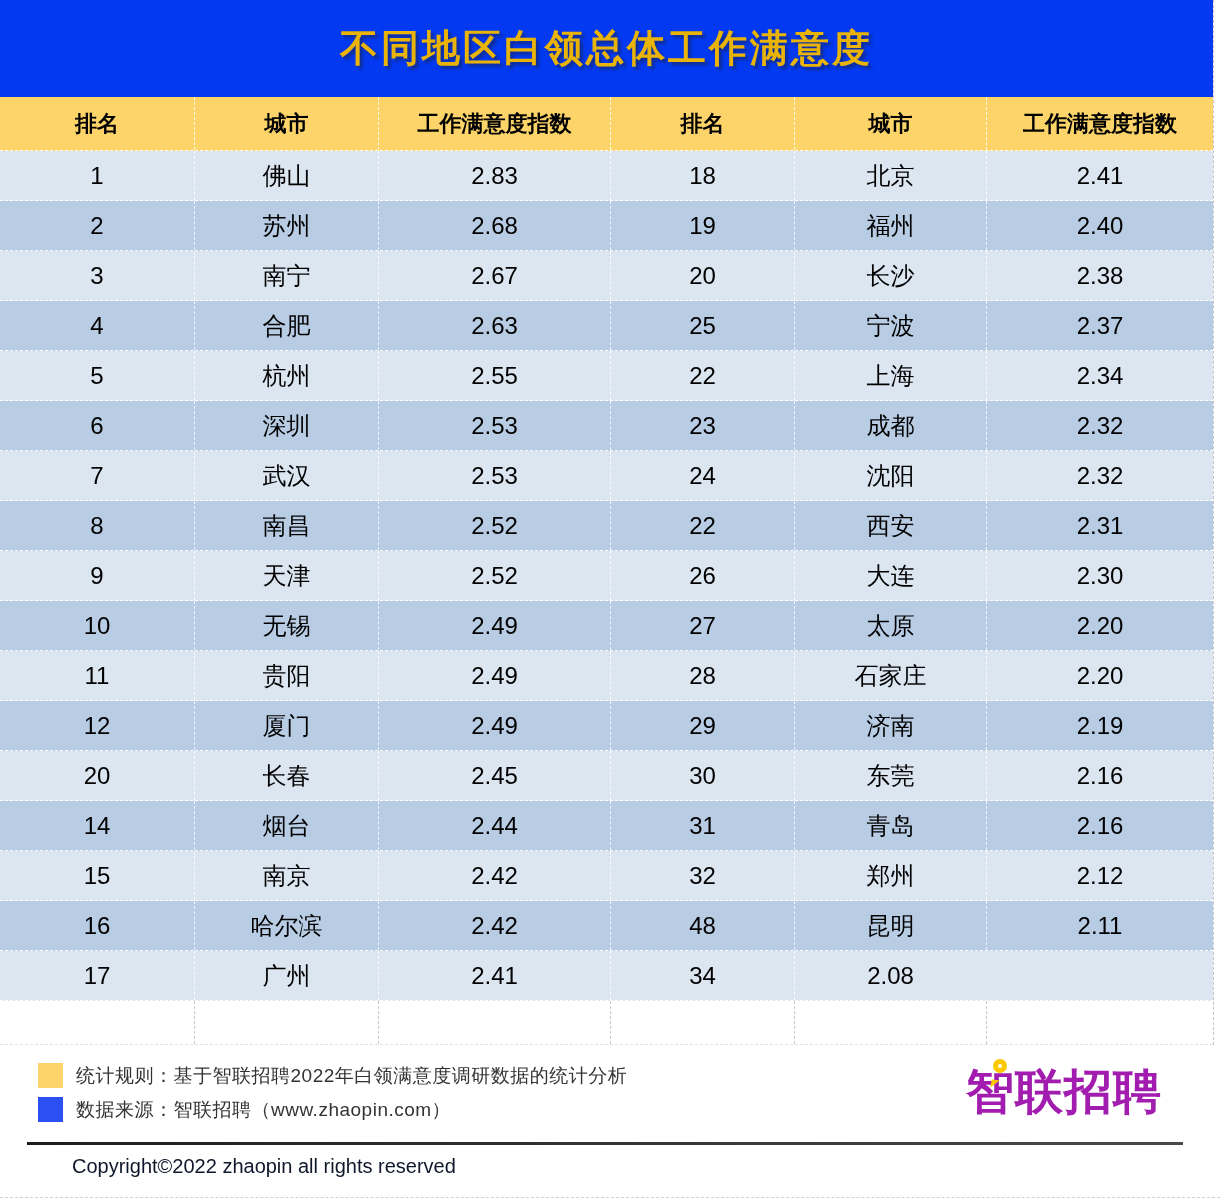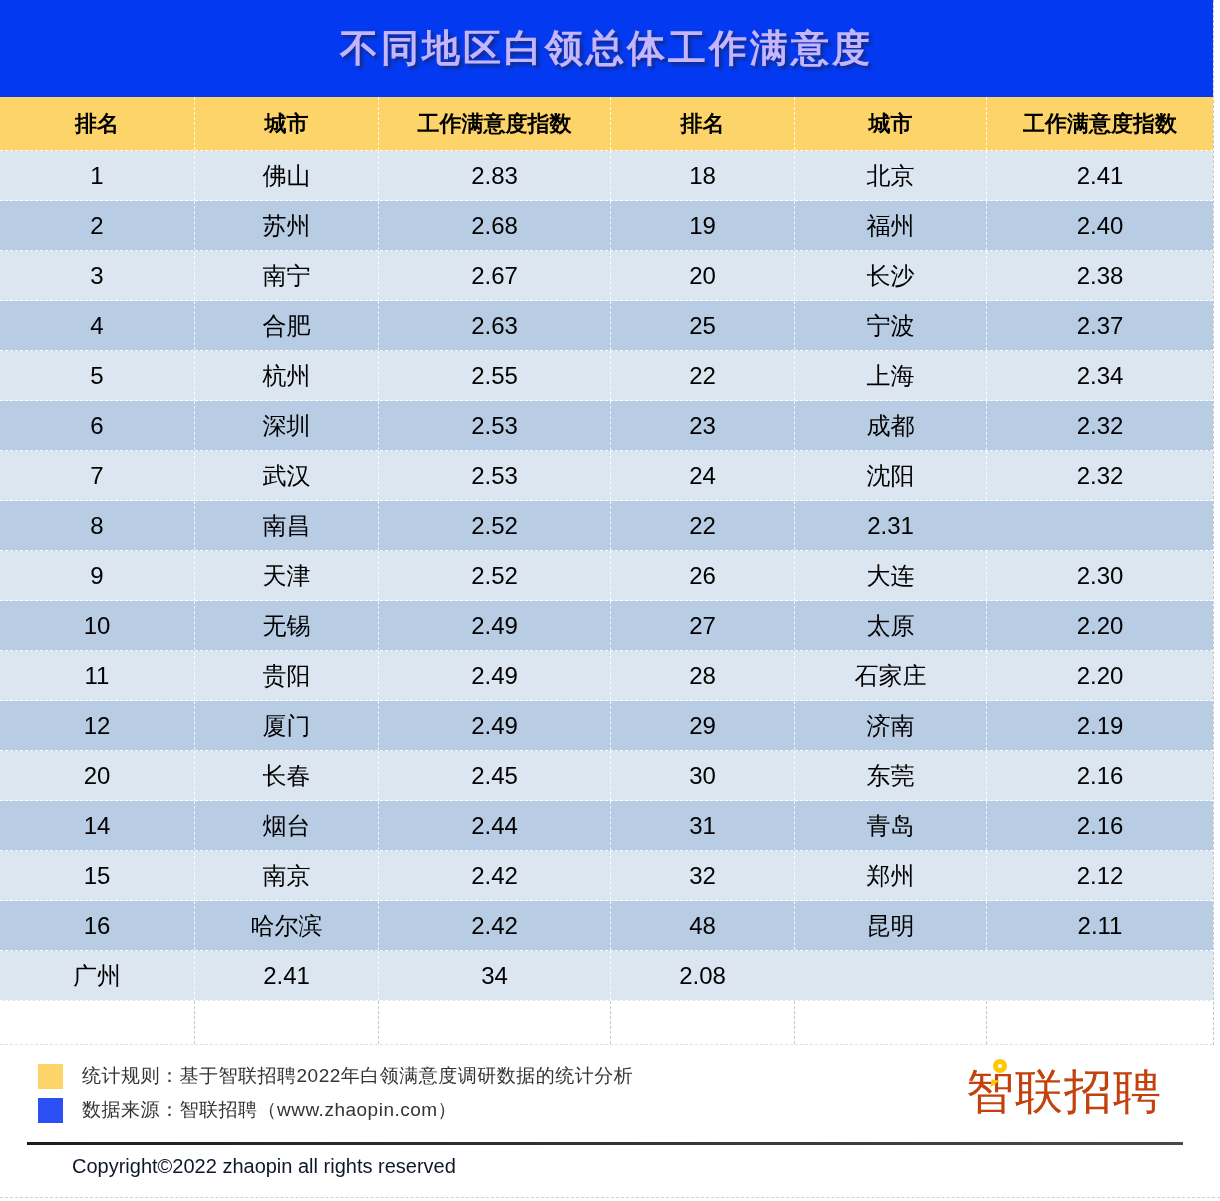--- a/index.html
+++ b/index.html
@@ -2,21 +2,21 @@
 <html><head>
 <meta charset="utf-8">
 <style>
   * { margin:0; padding:0; box-sizing:border-box; }
   body { background:#ffffff; font-family:"Liberation Sans","DejaVu Sans",sans-serif; }
   .page { position:relative; width:1220px; height:1201px; background:#ffffff; overflow:hidden; }
 
   
   .banner { position:absolute; left:0; top:0; width:1213px; height:97px;
             background:#0339f0; display:flex; align-items:center; justify-content:center; }
-  .banner h1 { color:#c4b5fd; font-size:38px; font-weight:700; letter-spacing:3px;
+  .banner h1 { color:#eab308; font-size:38px; font-weight:700; letter-spacing:3px;
                text-shadow:3px 3px 3px rgba(30,30,30,0.45); }
 
   
   .grid6 { display:grid; grid-template-columns:194px 184px 232px 184px 192px 227px; }
   .thead { position:absolute; left:0; top:97px; width:1213px; height:54px;
            background:#fcd469; border-bottom:1px dashed rgba(255,255,255,0.95); }
   .hcell { display:flex; align-items:center; justify-content:center;
            font-size:22px; font-weight:700; color:#000; }
   .hcell + .hcell { border-left:1px dashed rgba(255,255,255,0.85); }
 
@@ -31,31 +31,31 @@
   .empty-row { position:absolute; left:0; top:1001px; width:1213px; height:44px;
                background:#ffffff; border-bottom:1px dashed #e0e0e0; }
   .empty-row .ecell + .ecell { border-left:1px dashed #c9c9c9; }
 
   .right-gridline { position:absolute; left:1213px; top:0; height:1045px; width:0;
                     border-left:1px dashed #c4c4c4; }
   .bottom-gridline { position:absolute; left:0; top:1197px; width:1220px; height:0;
                      border-top:1px dashed #d0d0d0; }
 
   
-  .legend-item { position:absolute; left:38px; display:flex; align-items:flex-end; gap:19px; }
+  .legend-item { position:absolute; left:38px; display:flex; align-items:flex-start; gap:13px; }
   .legend-1 { top:1063px; }
   .legend-2 { top:1097px; }
   .swatch { width:25px; height:25px; flex:0 0 25px; }
   .swatch.yellow { background:#fcd469; }
   .swatch.blue   { background:#2b4ff2; }
   .legend-text { font-size:19px; color:#333333; font-weight:500; letter-spacing:0.5px; }
 
   
   .logo { position:absolute; left:966px; top:1060px; width:215px; height:52px; }
-  .logo-text { font-size:48px; font-weight:400; color:#c2410c; letter-spacing:1px; }
+  .logo-text { font-size:48px; font-weight:700; color:#a21caf; letter-spacing:1px; }
   .logo-ring { position:absolute; left:27px; top:-1px; width:14px; height:14px;
                background:#ffffff; border:5px solid #fcc800; border-radius:50%; }
   .logo-tail { position:absolute; left:25px; top:20px; width:0; height:0;
                border-top:8px solid #fcc800; border-right:8px solid transparent;
                transform:rotate(8deg); }
 
   .divider { position:absolute; left:27px; top:1142px; width:1156px; height:3px;
              background:linear-gradient(90deg,#1e1e1e,#4a4a4a); }
   .copyright { position:absolute; left:72px; top:1155px; font-size:20px; color:#0f172a; }
 </style>
@@ -132,20 +132,21 @@
         <div class="cell">2.53</div>
         <div class="cell">24</div>
         <div class="cell">沈阳</div>
         <div class="cell">2.32</div>
       </div>
       <div class="trow grid6 odd">
         <div class="cell">8</div>
         <div class="cell">南昌</div>
         <div class="cell">2.52</div>
         <div class="cell">22</div>
+        <div class="cell">西安</div>
         <div class="cell">2.31</div>
       </div>
       <div class="trow grid6 even">
         <div class="cell">9</div>
         <div class="cell">天津</div>
         <div class="cell">2.52</div>
         <div class="cell">26</div>
         <div class="cell">大连</div>
         <div class="cell">2.30</div>
       </div>
@@ -199,20 +200,21 @@
       </div>
       <div class="trow grid6 odd">
         <div class="cell">16</div>
         <div class="cell">哈尔滨</div>
         <div class="cell">2.42</div>
         <div class="cell">48</div>
         <div class="cell">昆明</div>
         <div class="cell">2.11</div>
       </div>
       <div class="trow grid6 even">
+        <div class="cell">17</div>
         <div class="cell">广州</div>
         <div class="cell">2.41</div>
         <div class="cell">34</div>
         <div class="cell">2.08</div>
       </div>
     </div>
 
   <div class="empty-row grid6">
     <div class="ecell"></div>
       <div class="ecell"></div>

